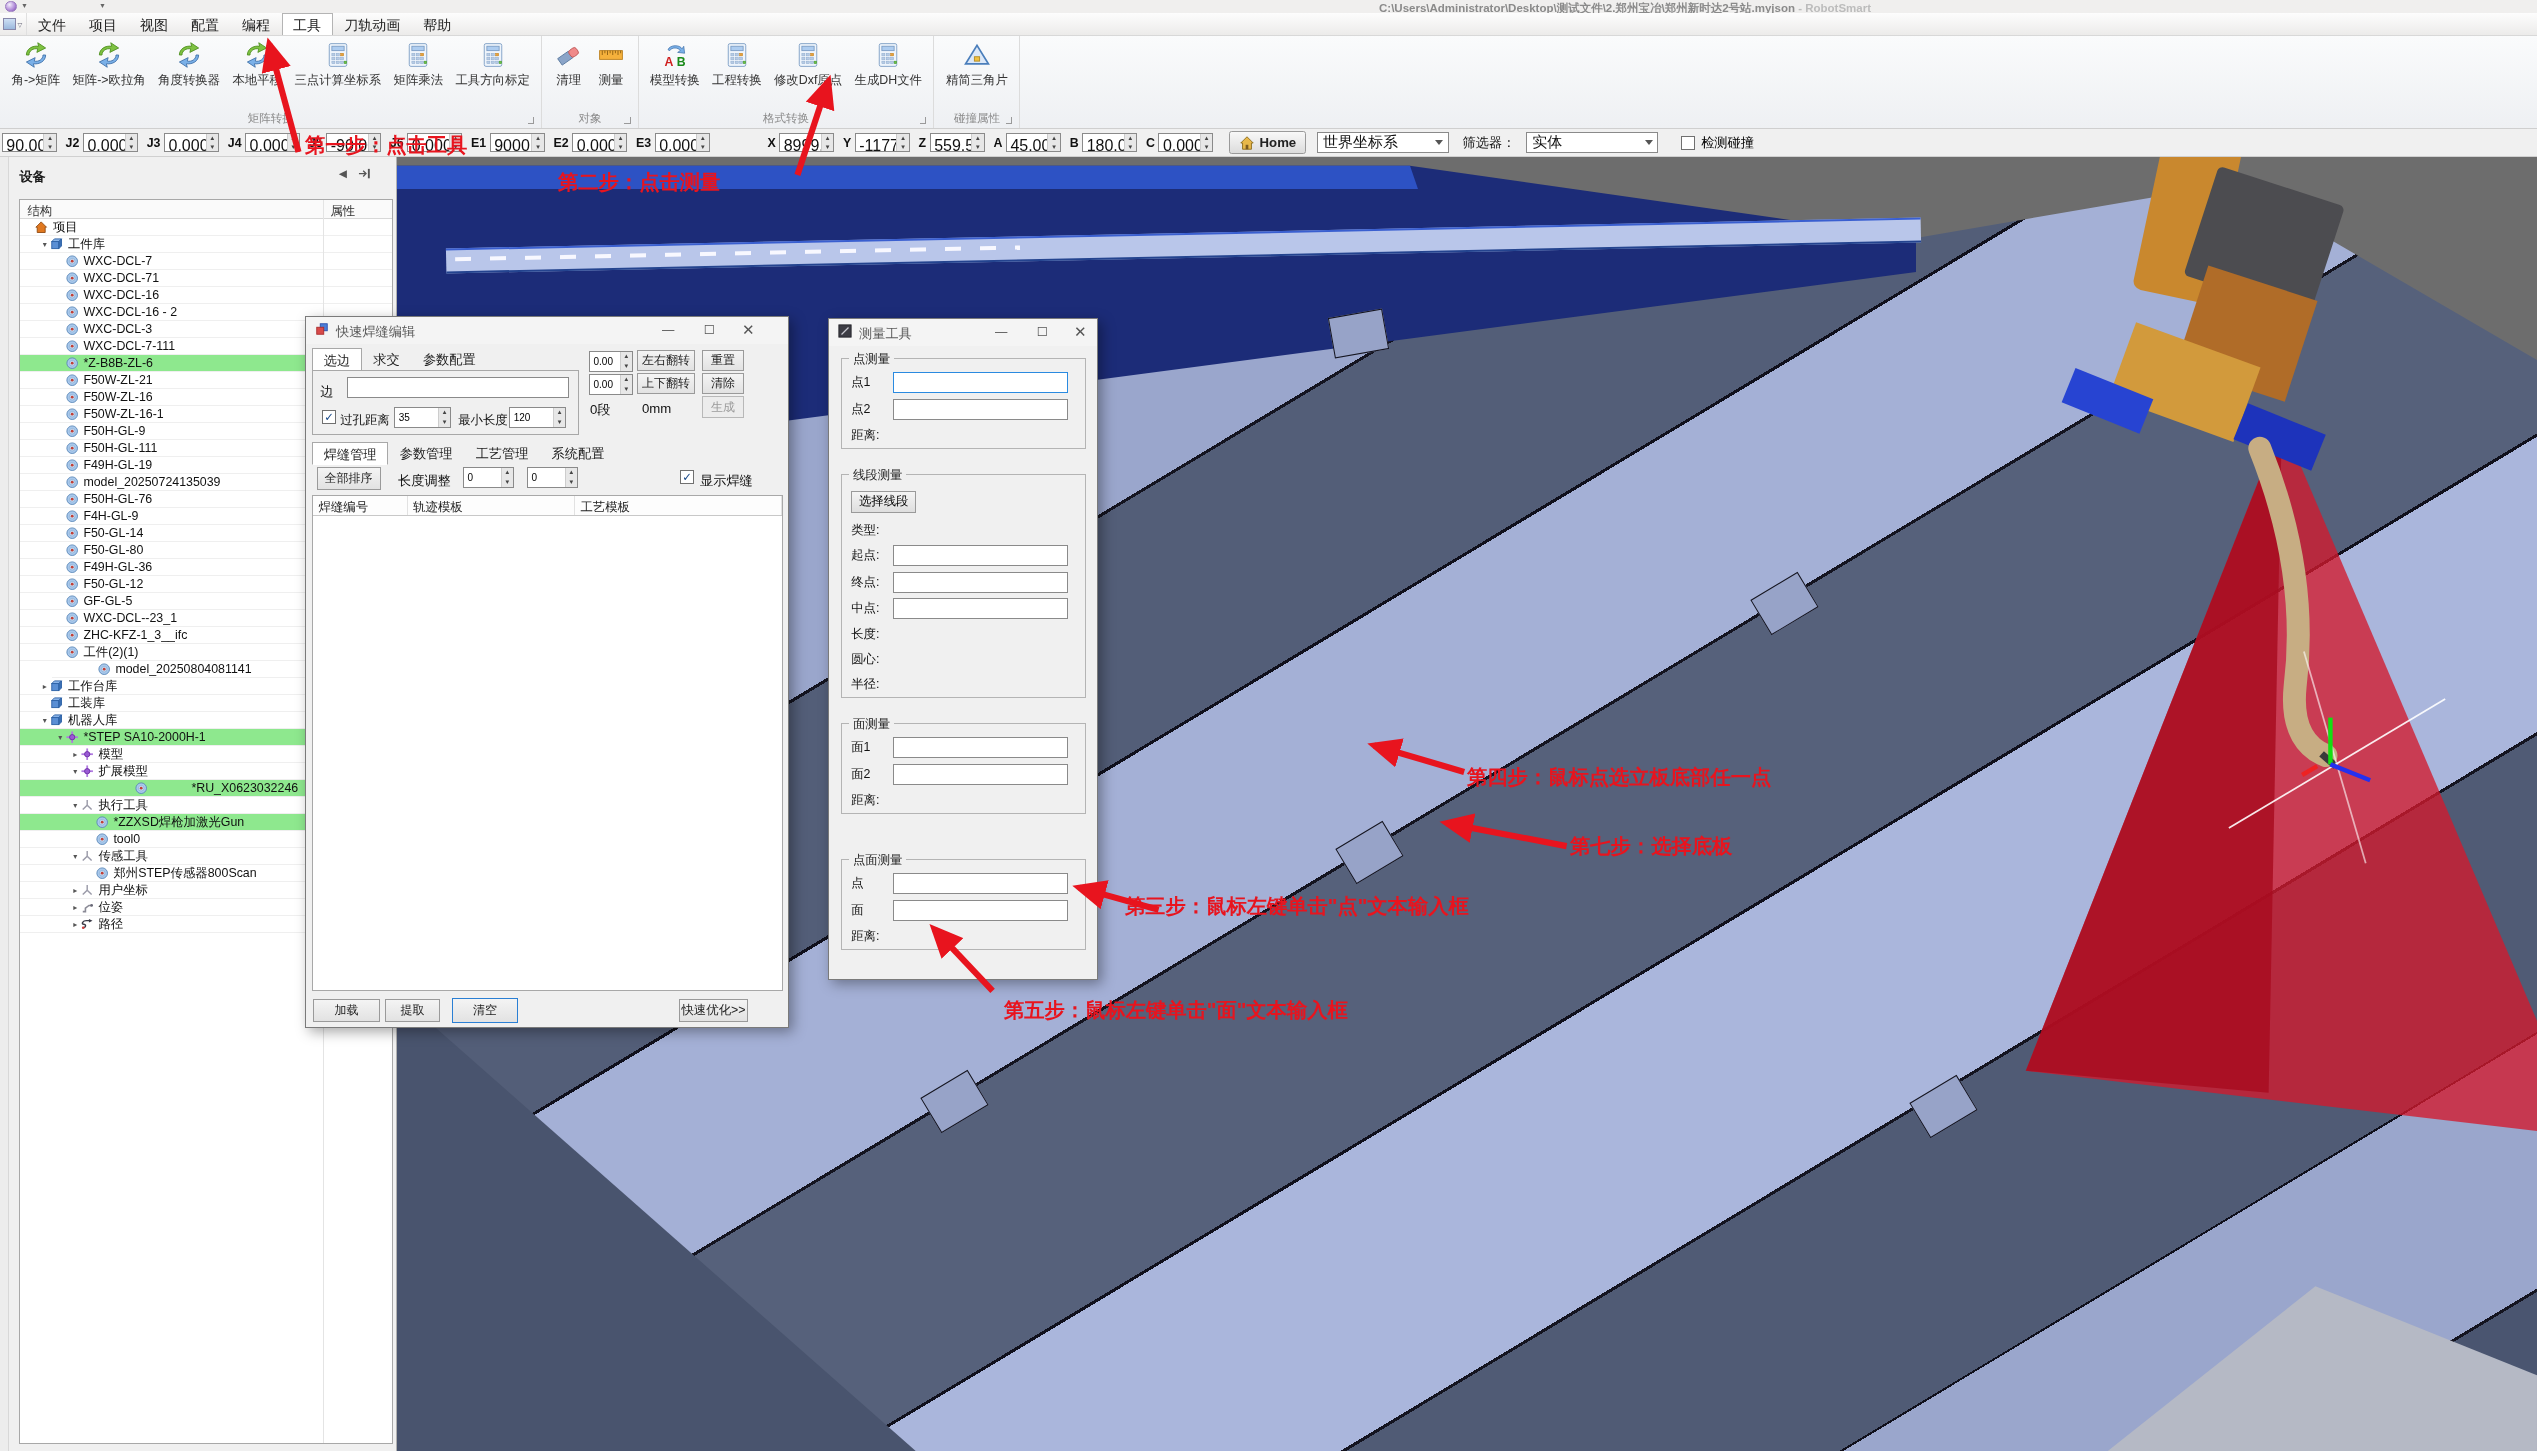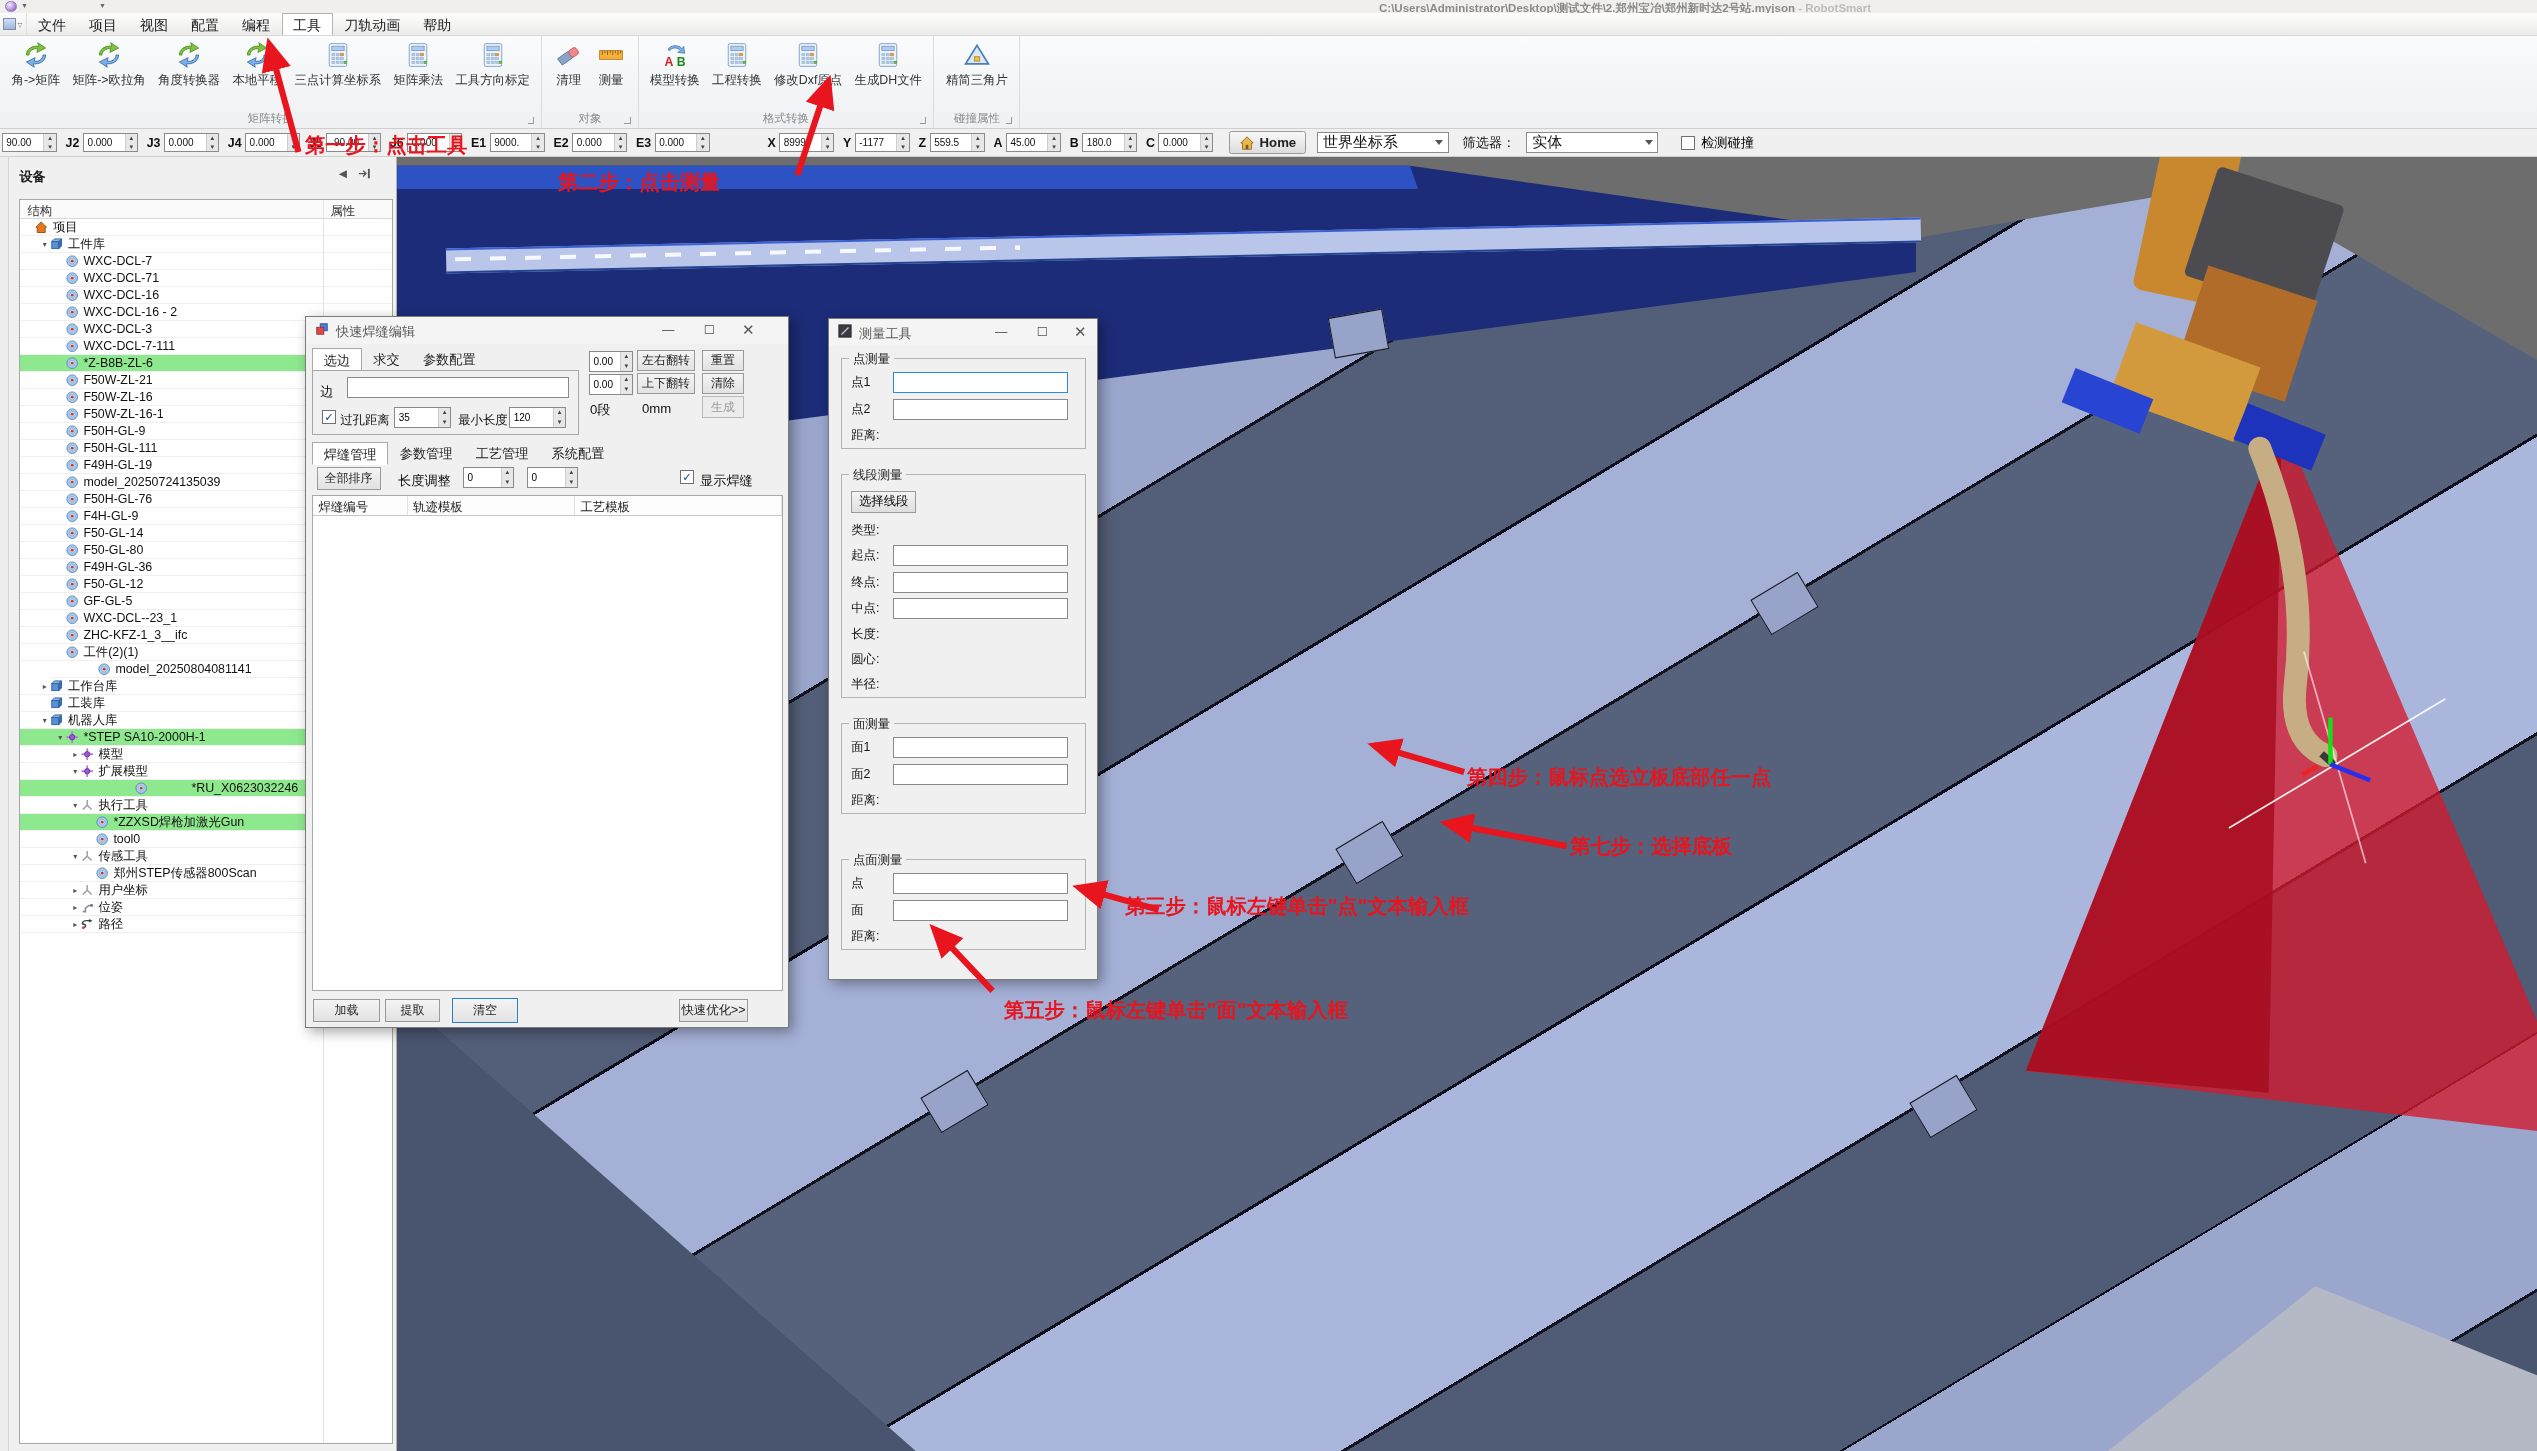--- a/index.html
+++ b/index.html
@@ -35,21 +35,21 @@
 .rib-caption{position:relative;height:19.4px;display:flex;align-items:center;justify-content:center;
   font-size:11.5px;color:#8b8b8b;}
 .rib-caption .corner{position:absolute;right:1.8px;bottom:4.4px;width:6.2px;height:6.2px;
   border-right:1.8px solid #9a9a9a;border-bottom:1.8px solid #9a9a9a;}
 
 
 #jogbar{position:absolute;left:0;top:130px;width:100%;height:26.5px;background:#f0f0f0;
   border-bottom:0.9px solid #d0d0d0;display:flex;align-items:center;padding-left:1.8px;}
 .jog-label{font-size:12.4px;font-weight:bold;color:#111;margin:0 3.5px 0 8.8px;}
 .spinbox{display:flex;width:55px;height:19.4px;background:#fff;border:0.9px solid #8a8a8a;flex:none;}
-.spinbox .val{flex:1;font-size:10px;color:#111;padding:2.6px 0.9px 0 3.5px;overflow:hidden;white-space:nowrap;border-radius:7px;}
+.spinbox .val{flex:1;font-size:16px;color:#111;padding:2.6px 0.9px 0 3.5px;overflow:hidden;white-space:nowrap;}
 .spin-ar{width:12.4px;border-left:0.9px solid #cdcdcd;display:flex;flex-direction:column;}
 .spin-ar span{flex:1;font-size:6.2px;line-height:8px;text-align:center;background:#e7e7e7;color:#444;}
 .jog-spacer{width:49px;flex:none;}
 #home-btn{display:flex;align-items:center;margin-left:16px;height:23px;padding:0 8.8px;
   background:linear-gradient(#f8f8f8,#dcdcdc);border:0.9px solid #9a9a9a;border-radius:2.6px;font-size:13.2px;font-weight:bold;color:#222;}
 #home-btn svg{margin-right:4.4px;}
 .dropdown{display:flex;align-items:center;width:132px;height:21px;background:#fff;
   border:0.9px solid #8a8a8a;font-size:15px;color:#111;padding-left:5.3px;margin-left:10.6px;}
 .dropdown .chev{margin-left:auto;margin-right:4.4px;width:0;height:0;
   border-left:4.4px solid transparent;border-right:4.4px solid transparent;border-top:5.3px solid #555;}

